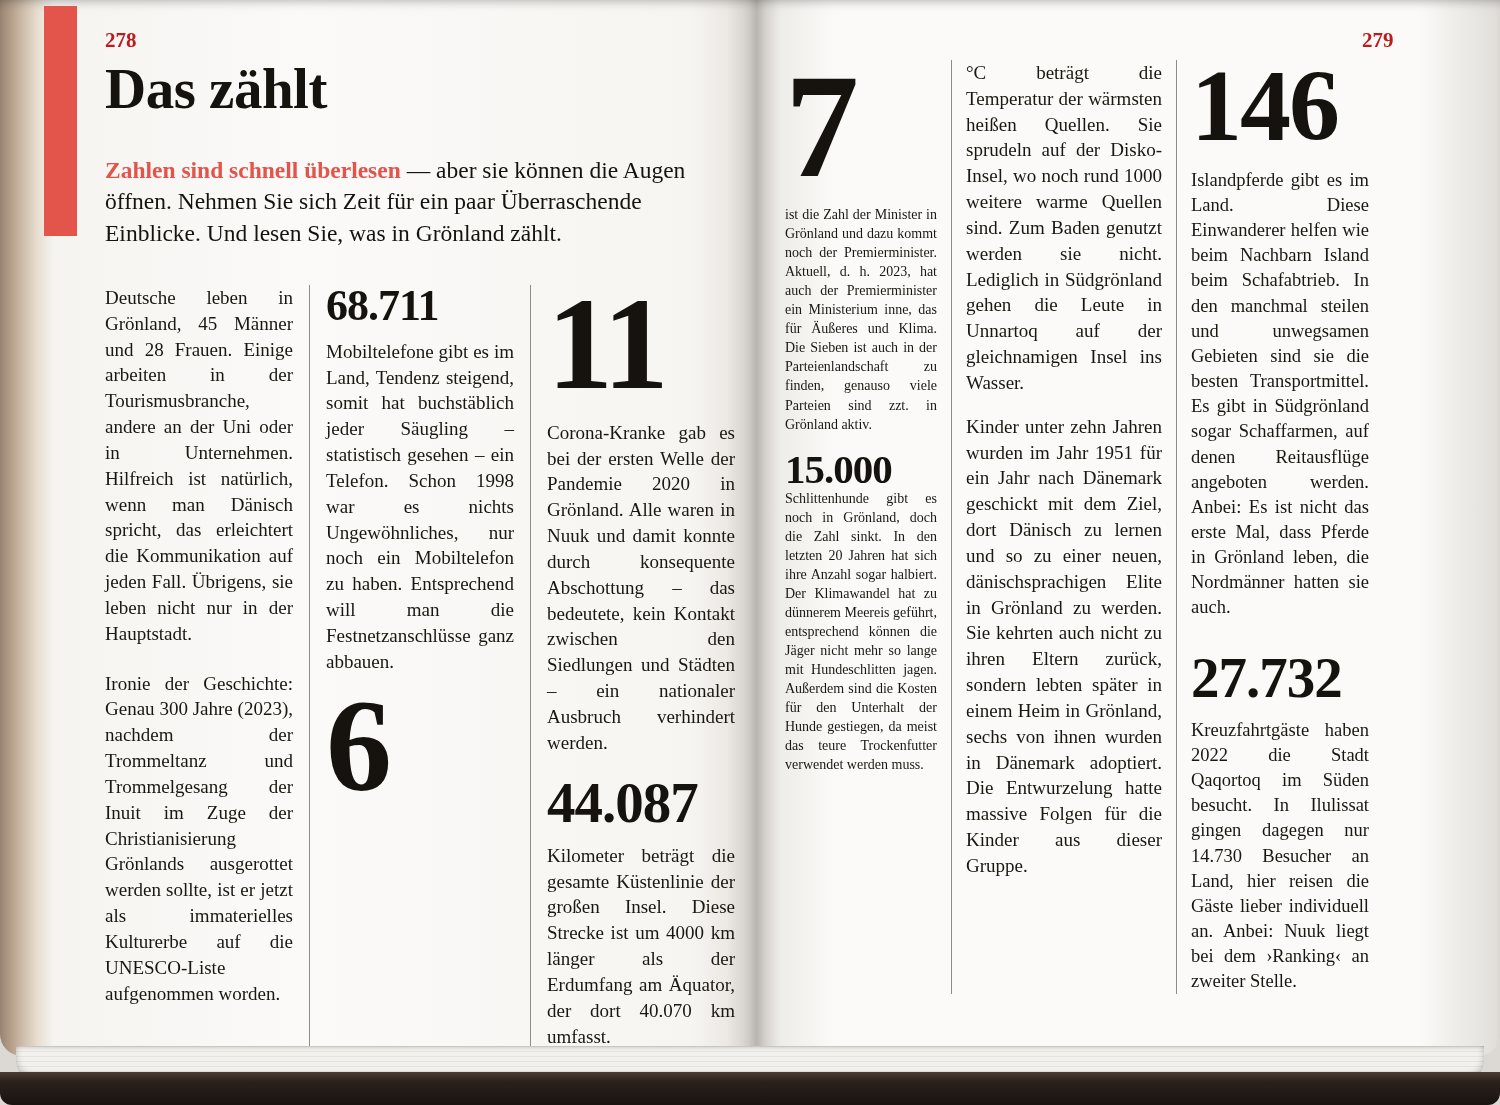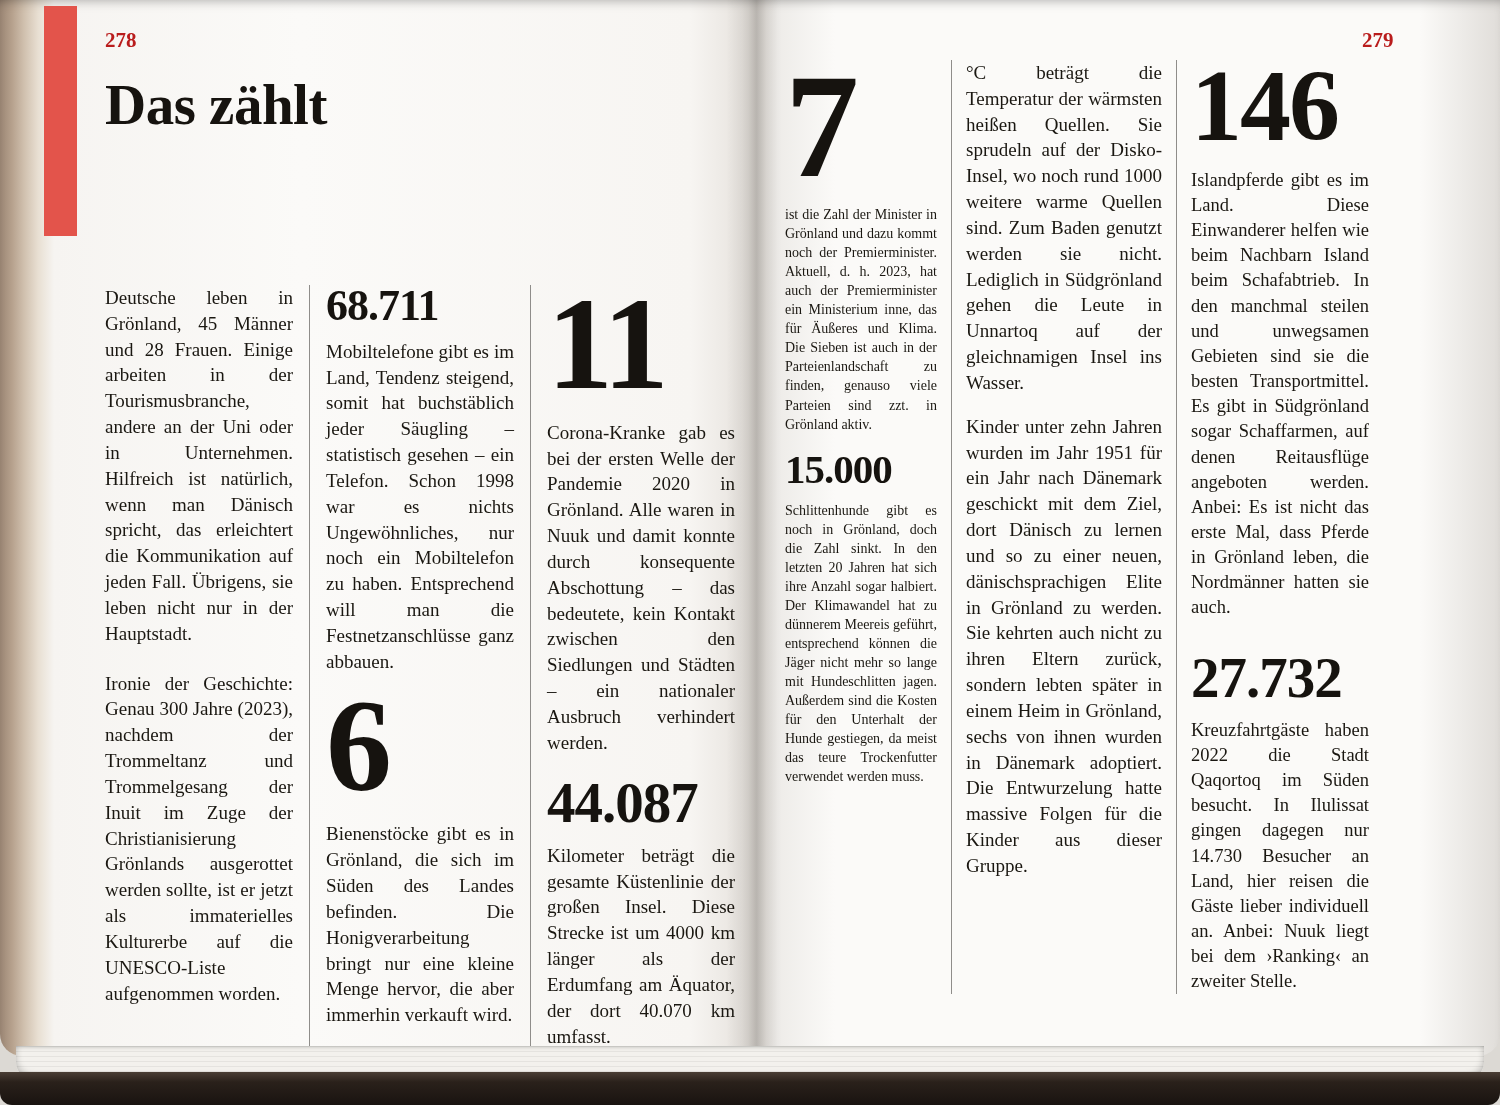--- a/index.html
+++ b/index.html
@@ -35,21 +35,21 @@
     border-radius:0 0 12px 12px;
   }
 
   
   .pagenum { position:absolute; top:28px; font-size:21px; font-weight:700; color:#b91c1c; }
   .pagenum.left  { left:105px; }
   .pagenum.right { left:1362px; }
 
   .accent-bar { position:absolute; left:44px; top:6px; width:33px; height:230px; background:#e3544b; }
 
-  .title { position:absolute; left:105px; top:72px; font-size:57px; font-weight:700; color:#16130f; letter-spacing:-0.5px; }
+  .title { position:absolute; left:105px; top:56px; font-size:57px; font-weight:700; color:#16130f; letter-spacing:-0.5px; }
 
   .intro { position:absolute; left:105px; top:155px; width:585px; font-size:23.5px; line-height:1.33; color:#16130f; }
   .intro .hl { color:#e3544b; font-weight:700; }
 
   
   .cols { position:absolute; display:flex; align-items:stretch; }
   .cols-left  { left:105px; top:285px; width:640px; }
   .cols-right { left:785px; top:60px;  width:588px; }
 
   .col { display:block; }
@@ -64,21 +64,21 @@
 
   .stat-number {
     font-weight:700; color:#16130f; line-height:0.9; letter-spacing:-1px;
   }
   .sz-xxl { font-size:148px; margin-bottom:12px; letter-spacing:-3px; }
   .sz-xl  { font-size:132px; margin-bottom:16px; letter-spacing:-3px; }
   .sz-lg  { font-size:102px; margin-bottom:16px; letter-spacing:-2px; }
   .sz-md  { font-size:72px;  margin-bottom:13px; }
   .sz-sm  { font-size:57px;  margin-bottom:13px; line-height:0.95; }
   .sz-xs  { font-size:44px;  margin-bottom:12px; line-height:0.95; }
-  .sz-xxs { font-size:41px;  margin-bottom:12px; line-height:0.95; }
+  .sz-xxs { font-size:41px;  margin-bottom:0; line-height:0.95; }
 
   .stat-text {
     font-size:19px; line-height:1.36; color:#1a1711;
     text-align:justify; hyphens:auto; -webkit-hyphens:auto;
   }
   .small-text .stat-text { font-size:14px; line-height:1.36; }
   .mid-text   .stat-text { font-size:18.5px; }
 
   .mt-300   { margin-top:24px; }
   .mt-6     { margin-top:12px; }
@@ -92,20 +92,21 @@
 
 <div class="scene">
 
   <div class="paper"></div>
   <div class="spine-shadow"></div>
 
   <div class="pagenum left">278</div>
   <div class="accent-bar"></div>
   <h1 class="title">Das zählt</h1>
 
+  <p class="intro"><span class="hl">Zahlen sind schnell überlesen</span><span> — aber sie können die Augen öffnen. Nehmen Sie sich Zeit für ein paar Überraschende Einblicke. Und lesen Sie, was in Grönland zählt.</span></p>
 
   <div class="cols cols-left">
 
     <div class="col">
       <div class="stat">
         <p class="stat-text">Deutsche leben in Grönland, 45 Männer und 28 Frauen. Einige arbeiten in der Tourismusbranche, andere an der Uni oder in Unternehmen. Hilfreich ist natürlich, wenn man Dänisch spricht, das erleichtert die Kommunikation auf jeden Fall. Übrigens, sie leben nicht nur in der Hauptstadt.</p>
       </div>
       <div class="stat mt-300">
         <p class="stat-text">Ironie der Geschichte: Genau 300 Jahre (2023), nachdem der Trommeltanz und Trommelgesang der Inuit im Zuge der Christianisierung Grönlands ausgerottet werden sollte, ist er jetzt als immaterielles Kulturerbe auf die UNESCO-Liste aufgenommen worden.</p>
       </div>
@@ -113,21 +114,20 @@
 
     <div class="vrule"></div>
 
     <div class="col">
       <div class="stat">
         <div class="stat-number sz-xs">68.711</div>
         <p class="stat-text">Mobiltelefone gibt es im Land, Tendenz steigend, somit hat buchstäblich jeder Säugling – statistisch gesehen – ein Telefon. Schon 1998 war es nichts Ungewöhnliches, nur noch ein Mobiltelefon zu haben. Entsprechend will man die Festnetzanschlüsse ganz abbauen.</p>
       </div>
       <div class="stat mt-6">
         <div class="stat-number sz-xl">6</div>
-        <p class="stat-text">Bienenstöcke gibt es in Grönland, die sich im Süden des Landes befinden. Die Honigverarbeitung bringt nur eine kleine Menge hervor, die aber immerhin verkauft wird.</p>
       </div>
     </div>
 
     <div class="vrule"></div>
 
     <div class="col">
       <div class="stat">
         <div class="stat-number sz-xl">11</div>
         <p class="stat-text">Corona-Kranke gab es bei der ersten Welle der Pandemie 2020 in Grönland. Alle waren in Nuuk und damit konnte durch konsequente Abschottung – das bedeutete, kein Kontakt zwischen den Siedlungen und Städten – ein nationaler Ausbruch verhindert werden.</p>
       </div>

